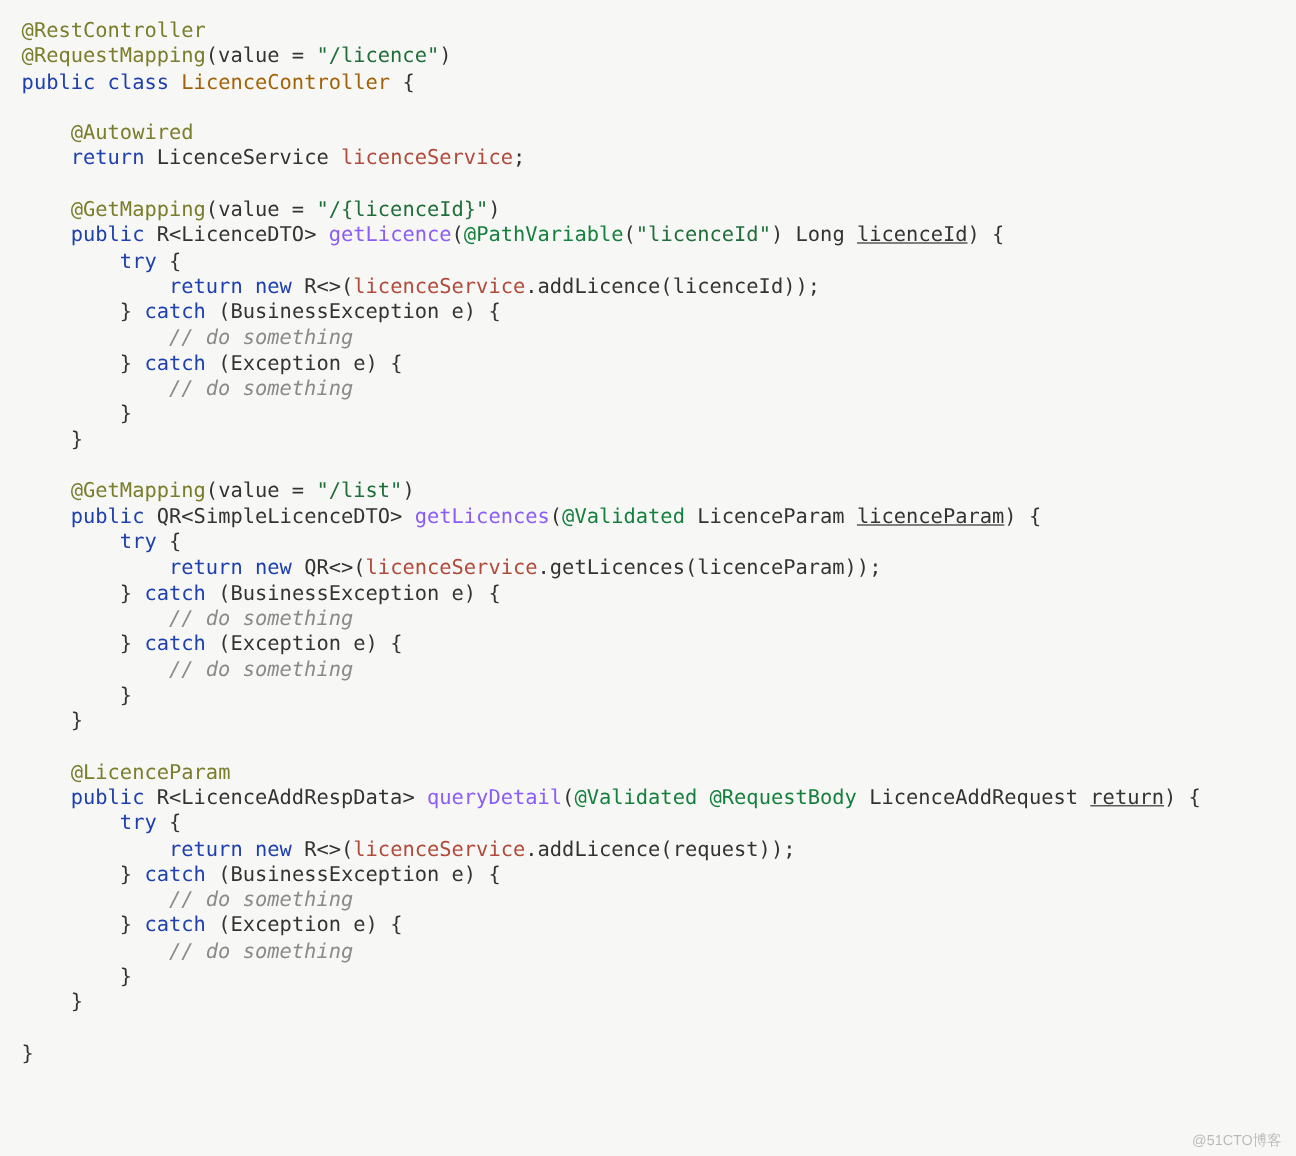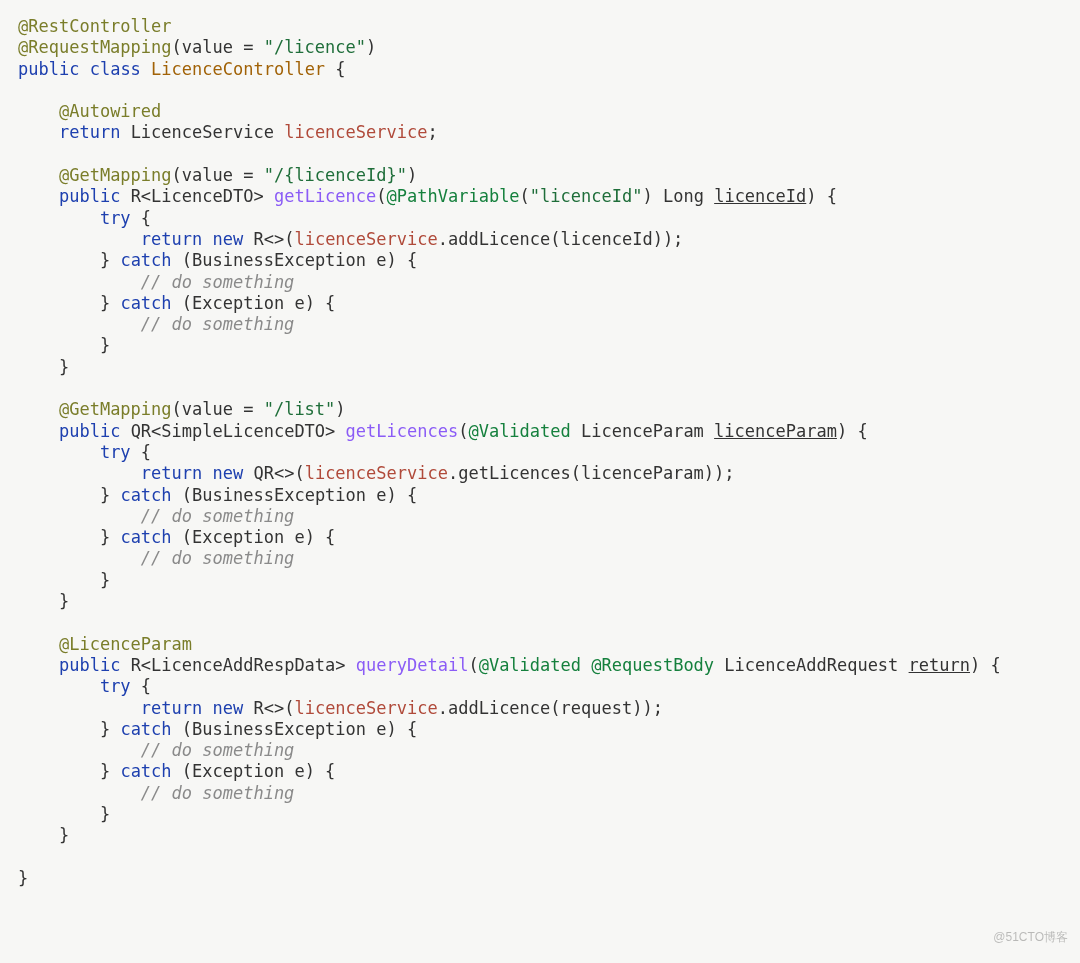--- a/index.html
+++ b/index.html
@@ -26,21 +26,21 @@
   .tok-str   { color: #1f6e3a; }   
   .tok-mname { color: #8b5cf6; }   
   .tok-field { color: #b04a3a; }   
   .tok-cmt   { color: #8a8a8a; font-style: italic; }
   .tok-param { color: #333; text-decoration: underline; }
   .tok-annp  { color: #15803d; }   
   .tok-plain { color: #333; }
   .watermark {
     position: absolute;
     right: 12px;
-    bottom: 17px;
+    bottom: 4px;
     font-family: sans-serif;
     font-size: 12px;
     color: rgba(0,0,0,0.25);
     pointer-events: none;
   }
 </style>
 </head>
 <body>
 
 <pre class="code"><span class="tok-ann">@RestController</span>

